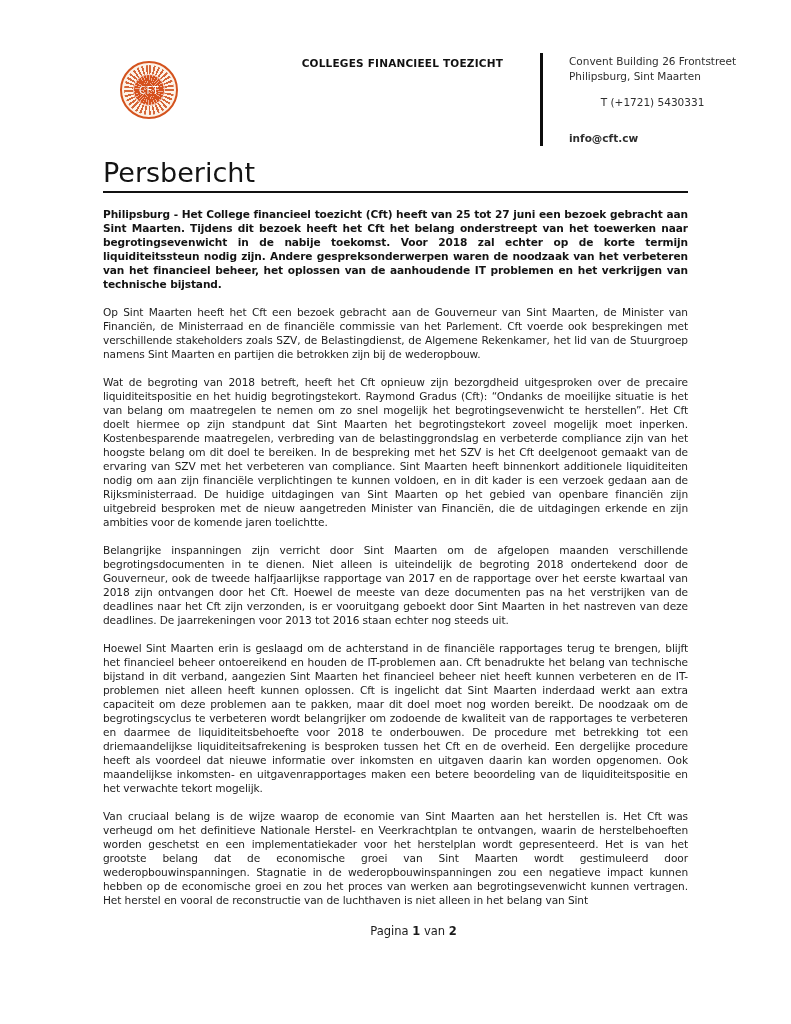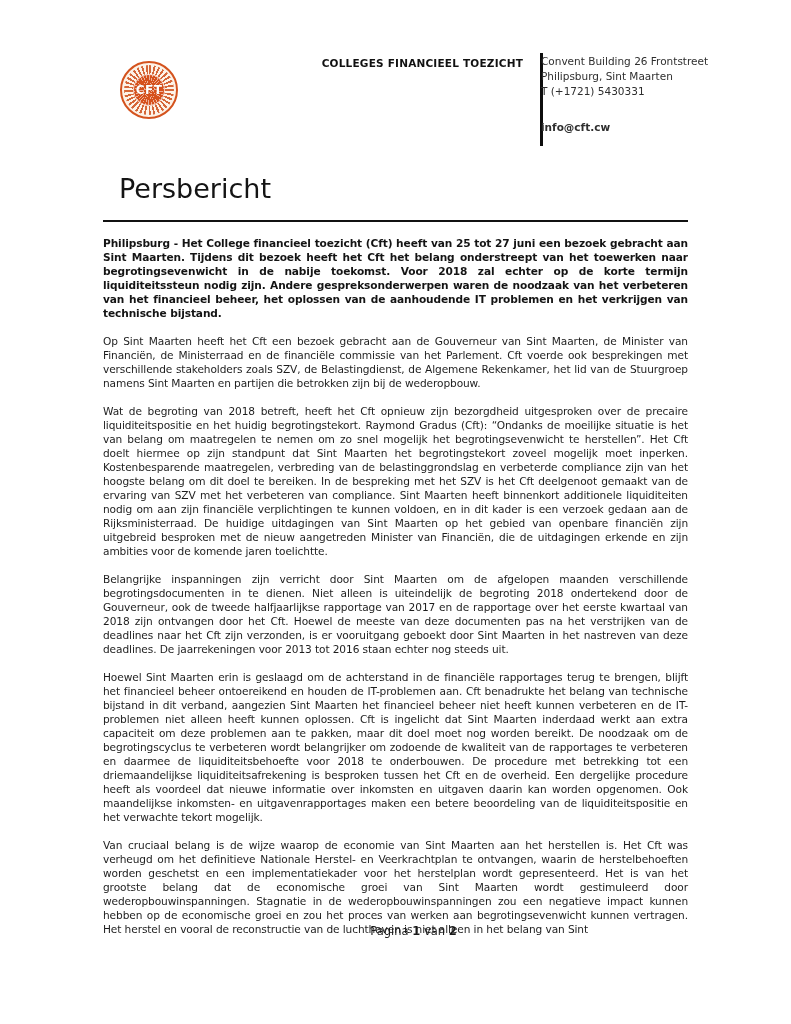--- a/index.html
+++ b/index.html
@@ -22,45 +22,45 @@
     position:absolute;inset:2px;border-radius:50%;
     background:repeating-conic-gradient(rgba(206,78,26,0.85) 0deg 5deg, rgba(255,255,255,0) 5deg 11deg);
   }
   .logo-center{
     position:absolute;inset:11px;border-radius:50%;
     background:repeating-conic-gradient(rgba(255,255,255,0.55) 0deg 3deg, rgba(214,81,29,0) 3deg 12deg),#d6511d;
     display:flex;align-items:center;justify-content:center;
     border:1px solid rgba(255,255,255,0.7);
   }
   .logo-center span{
-    color:#ffffff;font-weight:bold;font-size:12px;letter-spacing:0.5px;
+    color:#ffffff;font-weight:normal;font-size:10px;letter-spacing:0.5px;
     text-shadow:0 0 1px #a33c12;
   }
   .org-name{
-    position:absolute;top:57px;right:268px;
+    position:absolute;top:57px;right:288px;
     font-weight:bold;font-size:10.5px;letter-spacing:0.2px;color:#111111;
     white-space:nowrap;
   }
   .vline{
     position:absolute;left:540px;top:53px;
     width:3px;height:93px;background:#0d0d0d;
   }
   .address{
-    position:absolute;left:541px;top:54px;
+    position:absolute;left:569px;top:54px;
     font-size:10.5px;line-height:15px;color:#2e2e2e;
   }
-  .address .phone{}
+  .address .phone{margin-top:11px;text-align:center;}
   .address .email{margin-top:21px;font-weight:bold;}
   
   .content{
     position:absolute;left:103px;top:157px;width:585px;
     text-align:justify;
   }
   .content h1{
-    margin:16px;font-size:27px;font-weight:normal;color:#141414;text-align:left;line-height:1.15;
+    margin:0;font-size:27px;font-weight:normal;color:#141414;text-align:left;line-height:1.15;
   }
   .date{font-size:10.5px;margin-top:1px;color:#222222;text-align:left;}
   .rule{height:2px;background:#111111;margin-top:3px;}
   .headline{
     margin:7px 0 0 0;
     font-size:15px;line-height:19px;font-weight:bold;color:#101010;
     text-align:justify;
   }
   .content p{
     margin:14px 0 0 0;

